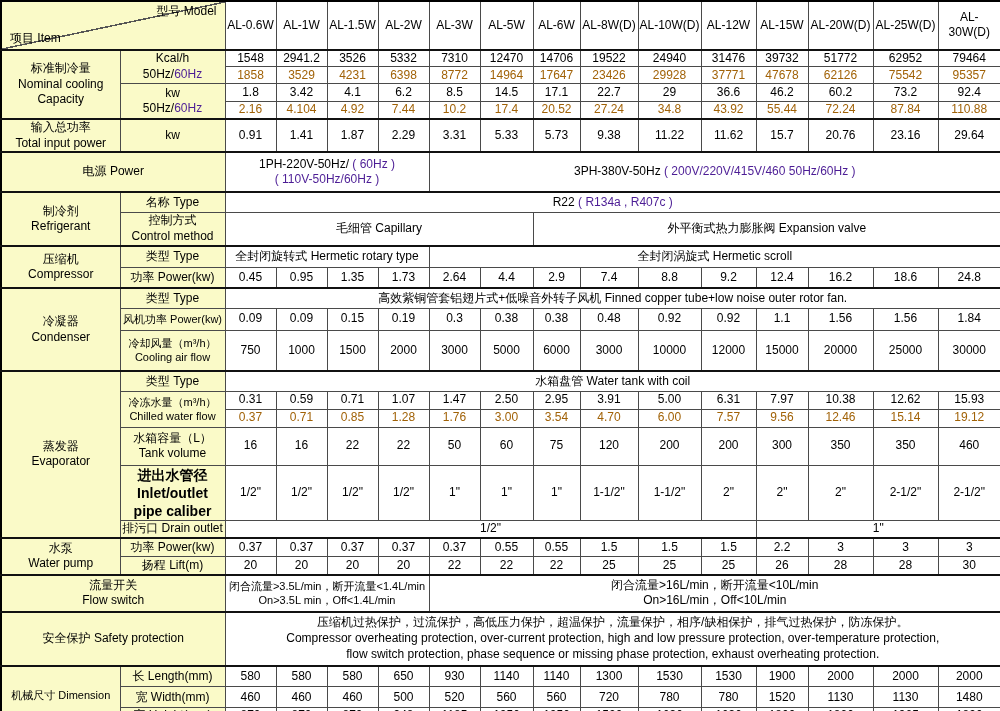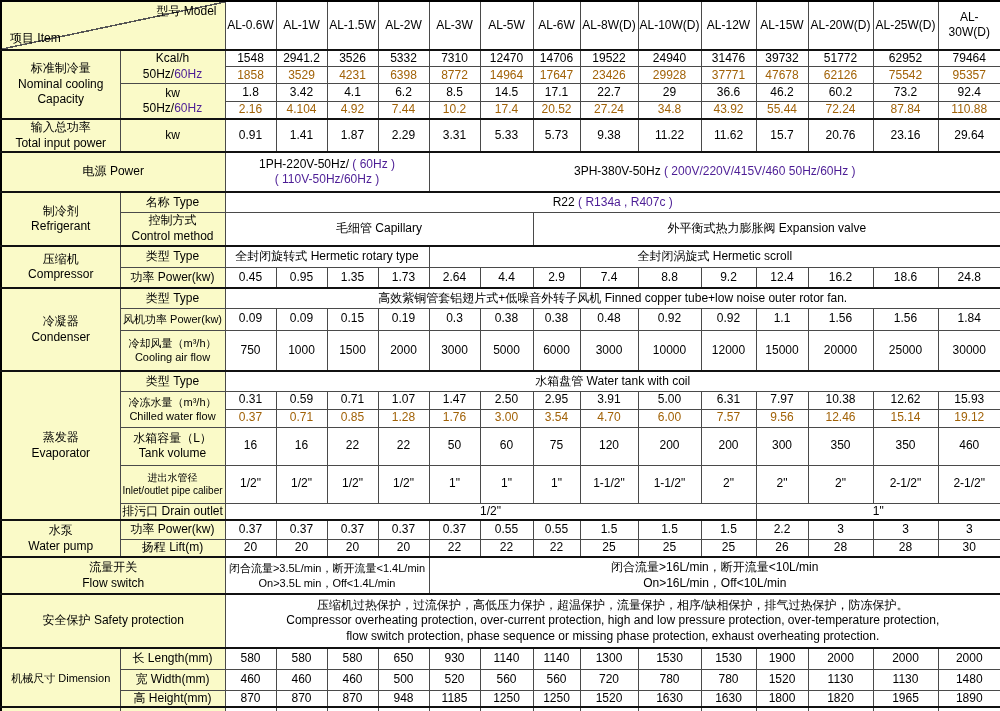--- a/index.html
+++ b/index.html
@@ -5,21 +5,21 @@
   html,body{margin:0;padding:0;background:#fff;}
   body{font-family:"Liberation Sans","DejaVu Sans",sans-serif;color:#000;}
   table{border-collapse:collapse;table-layout:fixed;width:1000px;border:2px solid #000;font-size:12px;}
   th,td{border:1px solid #4a4a4a;padding:0 1px;text-align:center;vertical-align:middle;overflow:hidden;line-height:1.3;}
   th{background:#FAFAC8;font-weight:normal;white-space:pre-line;}
   td{background:#fff;white-space:pre-line;}
   td.model{background:#fff;font-size:12px;}
   tr.redrow td{color:#a16207;}
   .red{color:#4c1d95;}
   .f11{font-size:11px;}
-  .f10{font-size:10px;}
+  .f10{font-size:14px;font-weight:bold;}
   tr.sec>th, tr.sec>td{border-top:2px solid #111;}
   td.diag{background-color:#FAFAC8;position:relative;padding:0;
     background-image:linear-gradient(to bottom right,transparent 49.2%,#555 49.2%,#555 50.8%,transparent 50.8%);}
   td.diag .corner-tr{position:absolute;top:2px;right:8px;}
   td.diag .corner-bl{position:absolute;bottom:2px;left:8px;}
 </style>
 </head>
 <body>
 
 <table>

